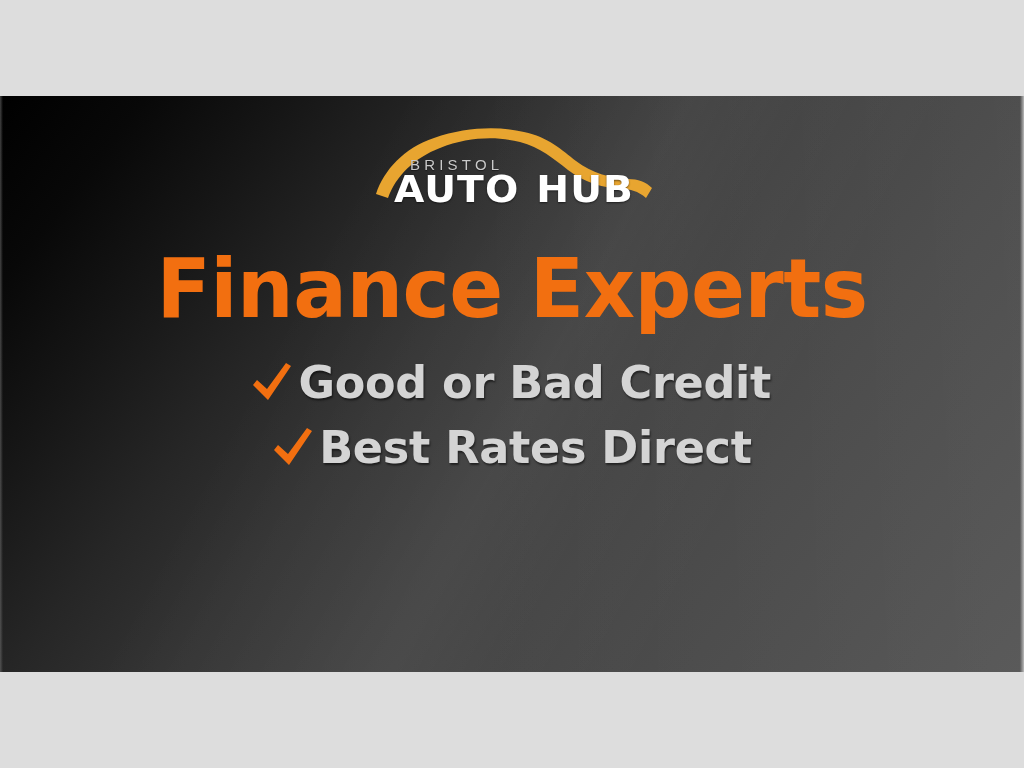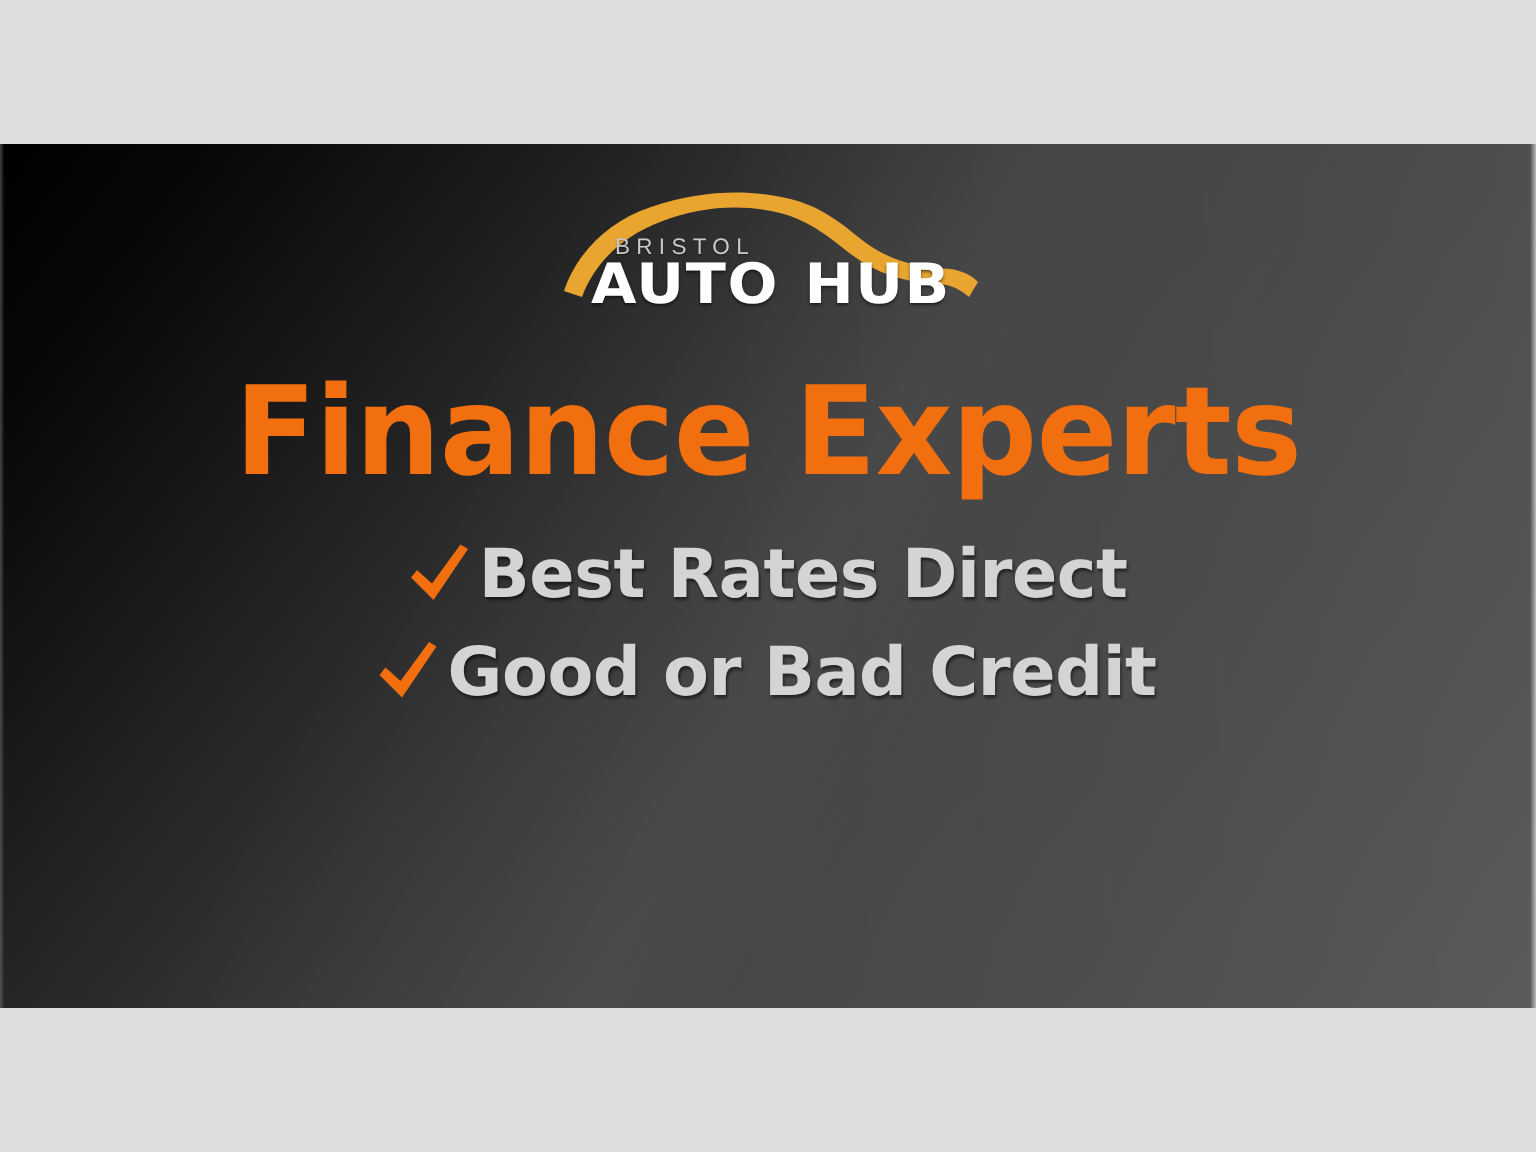--- a/index.html
+++ b/index.html
@@ -237,27 +237,27 @@
     </div>
 
     <div id="headline">Finance Experts</div>
 
     <div id="bullets">
 
       <div class="bullet-row">
         <svg class="check-icon" viewBox="0 0 44 50" xmlns="http://www.w3.org/2000/svg">
           <path d="M3 27 L7 22 L17 31 L36 5 L41 8 L18 42 Z" fill="#f26f10"></path>
         </svg>
-        <div class="bullet-label">Best Rates Direct</div>
+        <div class="bullet-label">Good or Bad Credit</div>
       </div>
 
       <div class="bullet-row">
         <svg class="check-icon" viewBox="0 0 44 50" xmlns="http://www.w3.org/2000/svg">
           <path d="M3 27 L7 22 L17 31 L36 5 L41 8 L18 42 Z" fill="#f26f10"></path>
         </svg>
-        <div class="bullet-label">Good or Bad Credit</div>
+        <div class="bullet-label">Best Rates Direct</div>
       </div>
 
 
     </div>
 
   </div>
 </div>
 
 </body></html>

